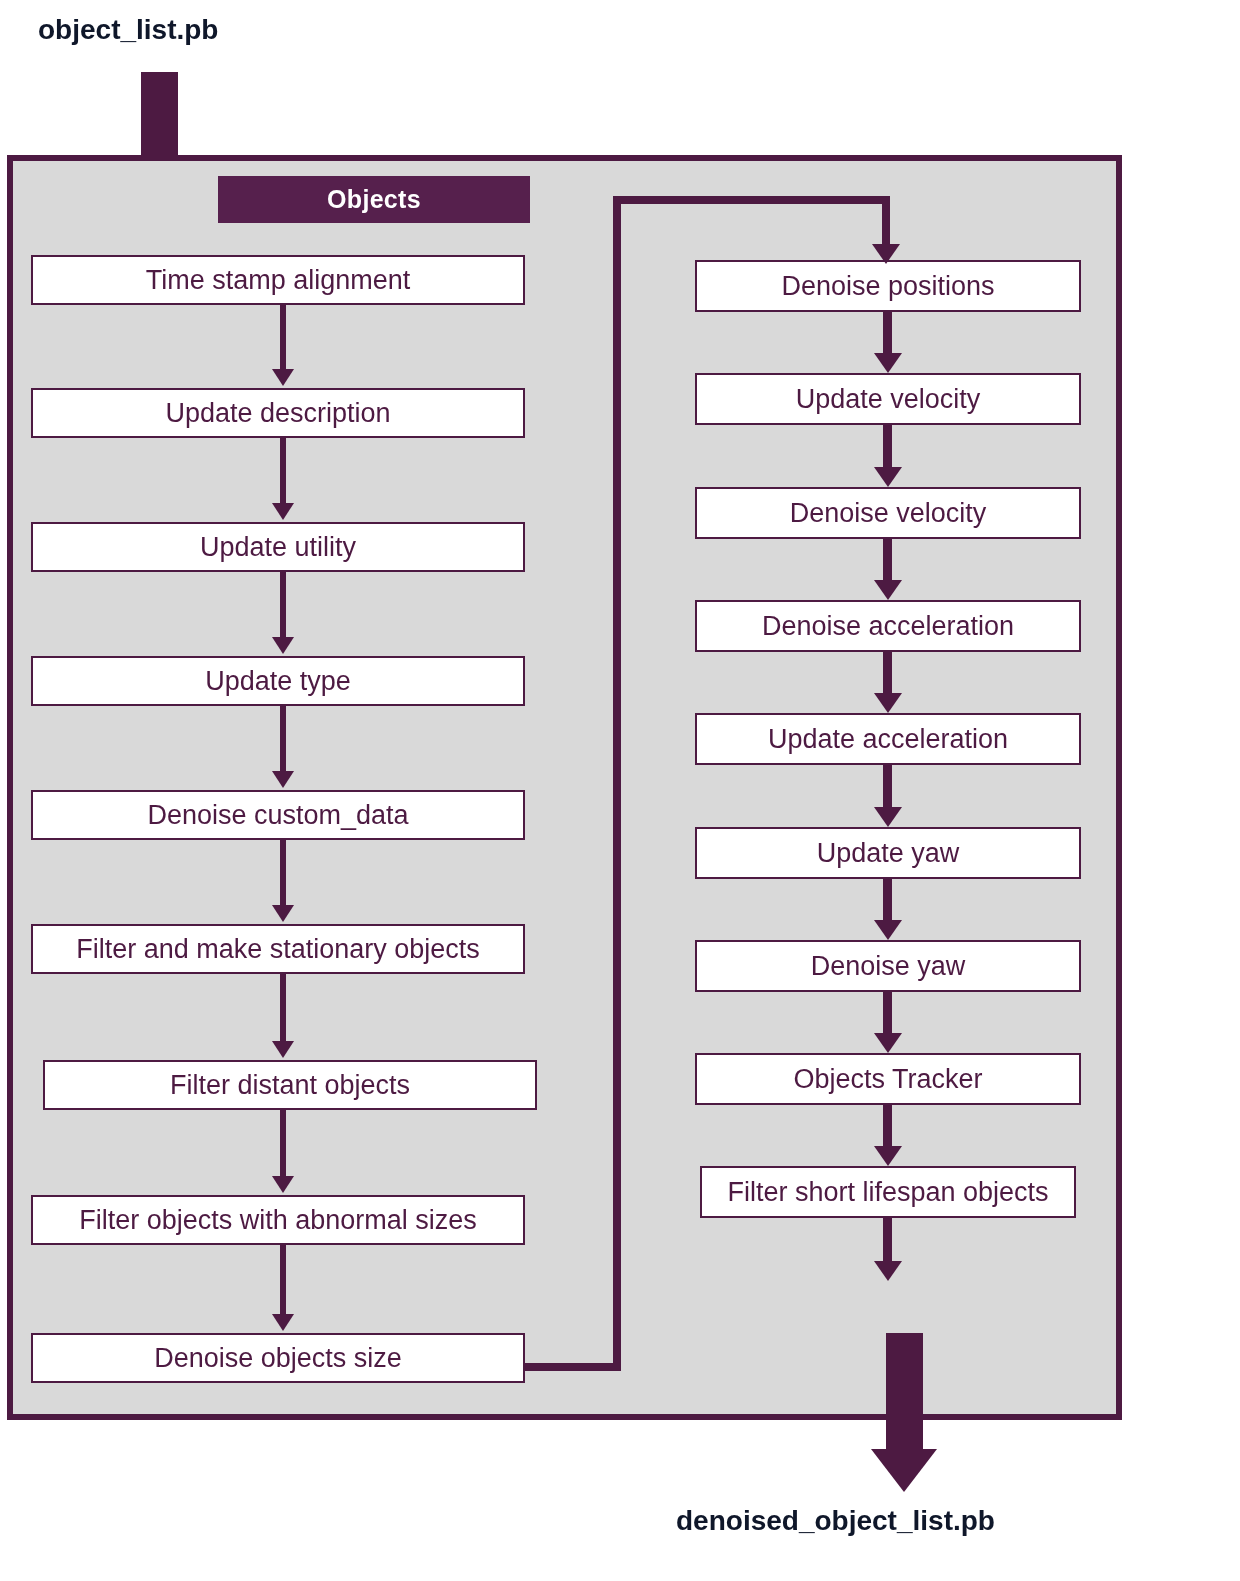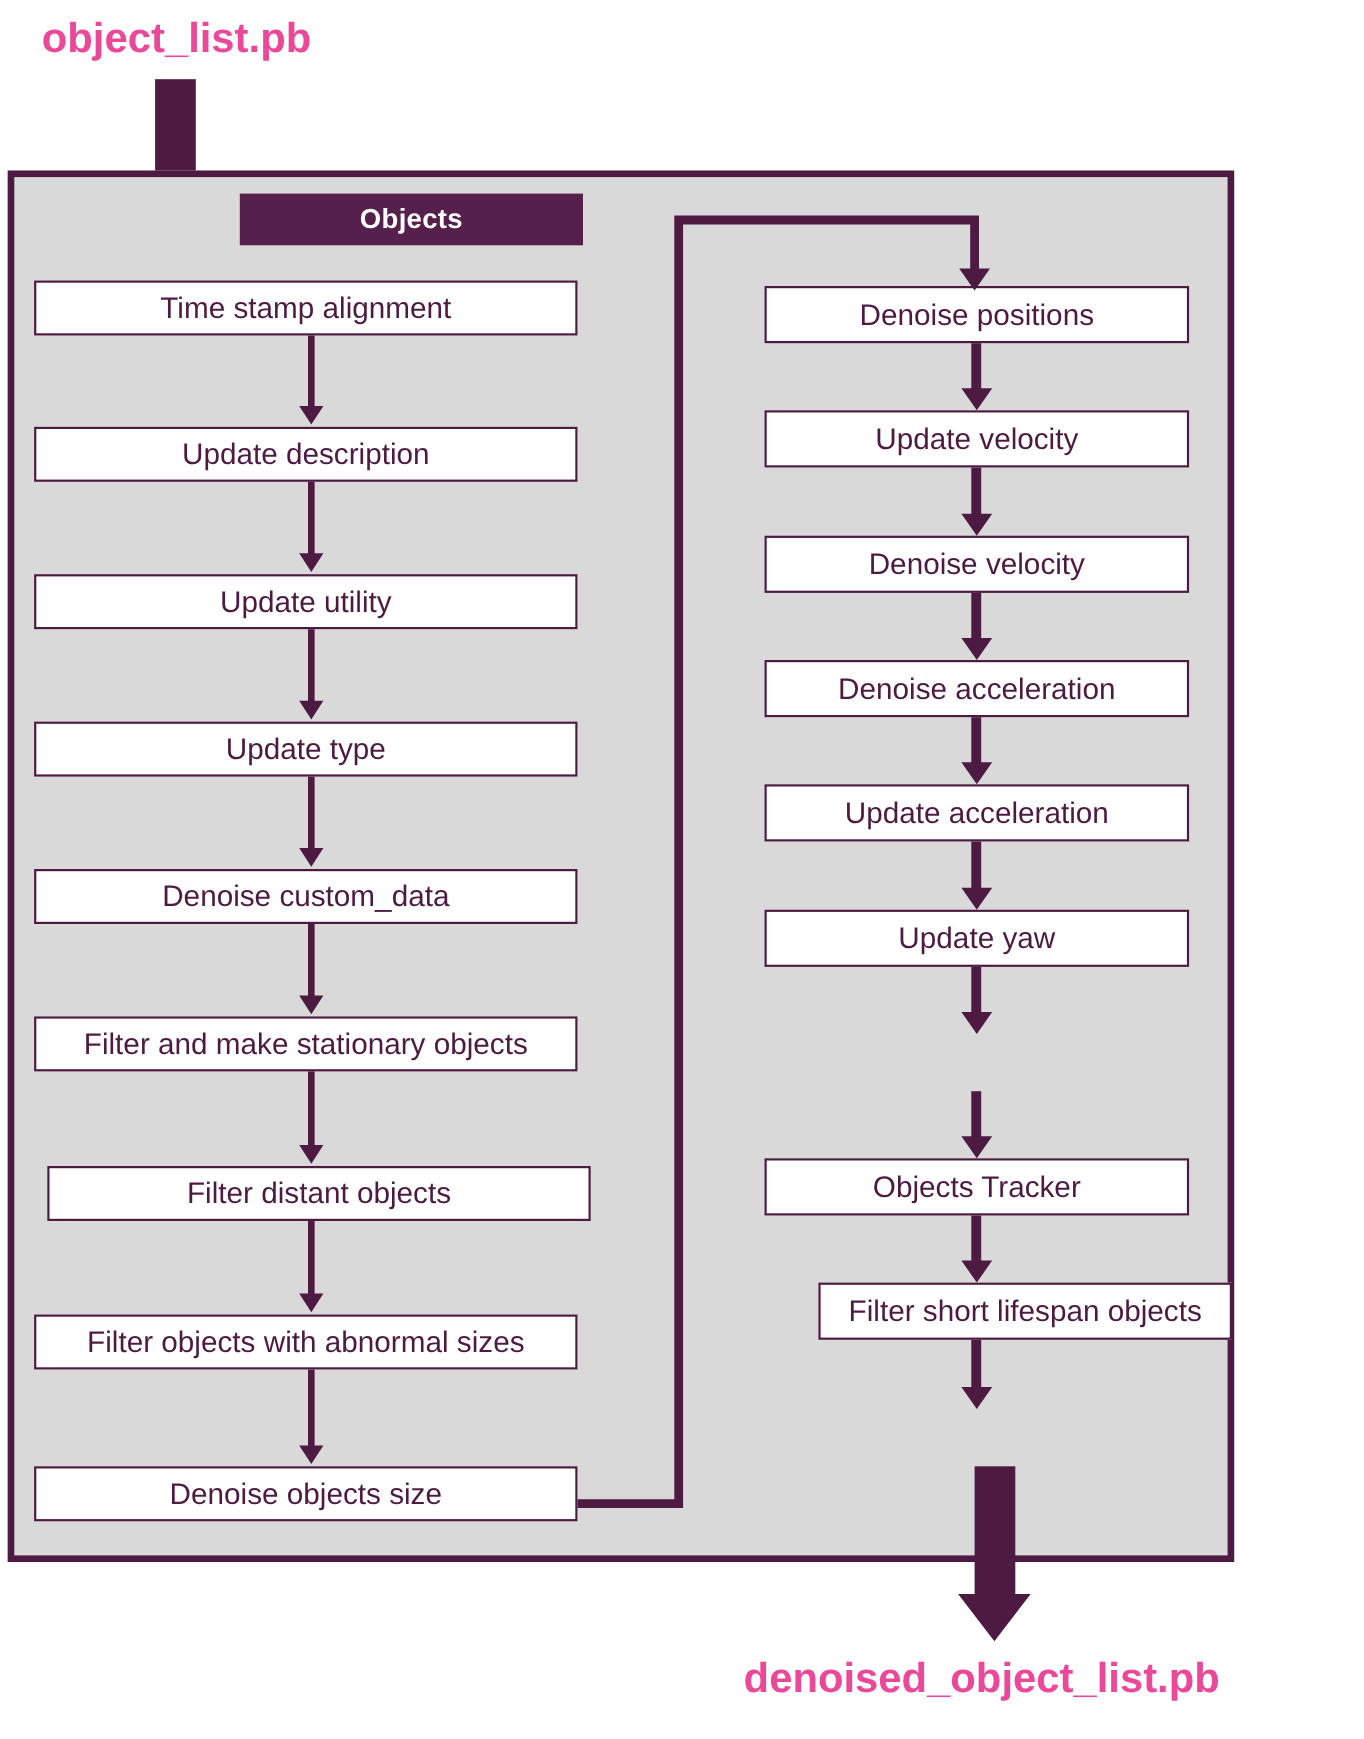--- a/index.html
+++ b/index.html
@@ -12,22 +12,22 @@
     width:1240px;
     height:1581px;
     background:#ffffff;
     overflow:hidden;
   }
 
   
   .io-label{
     position:absolute;
     font-weight:bold;
-    color:#ec4899;
-    font-size:38px;
+    color:#0f172a;
+    font-size:28px;
     letter-spacing:0px;
     white-space:nowrap;
   }
   #input-label{ left:38px; top:14px; }
   #output-label{ left:676px; top:1505px; }
 
   
   .block-arrow{ position:absolute; }
   .block-arrow .shaft{
     position:absolute;
@@ -169,22 +169,23 @@
     <div class="line" style="left:8px; width:6px; height:71px;"></div>
     <div class="tip" style="left:0px; top:69px;"></div>
   </div>
 
   <div class="node right" style="top:260px;">Denoise positions</div>
   <div class="node right" style="top:373px;">Update velocity</div>
   <div class="node right" style="top:487px;">Denoise velocity</div>
   <div class="node right" style="top:600px;">Denoise acceleration</div>
   <div class="node right" style="top:713px;">Update acceleration</div>
   <div class="node right" style="top:827px;">Update yaw</div>
+  <div class="node right" style="top:940px;">Denoise yaw</div>
   <div class="node right" style="top:1053px;">Objects Tracker</div>
-  <div class="node right narrow" style="top:1166px;margin-left:44px;">Filter short lifespan objects</div>
+  <div class="node right narrow" style="top:1166px;">Filter short lifespan objects</div>
 
   <div class="arrow thick" style="left:874px; top:312px; width:28px; height:61px;">
     <div class="line" style="left:9px; width:9px; height:44px;"></div>
     <div class="tip" style="left:0px; top:41px;"></div>
   </div>
   <div class="arrow thick" style="left:874px; top:425px; width:28px; height:62px;">
     <div class="line" style="left:9px; width:9px; height:45px;"></div>
     <div class="tip" style="left:0px; top:42px;"></div>
   </div>
   <div class="arrow thick" style="left:874px; top:539px; width:28px; height:61px;">

